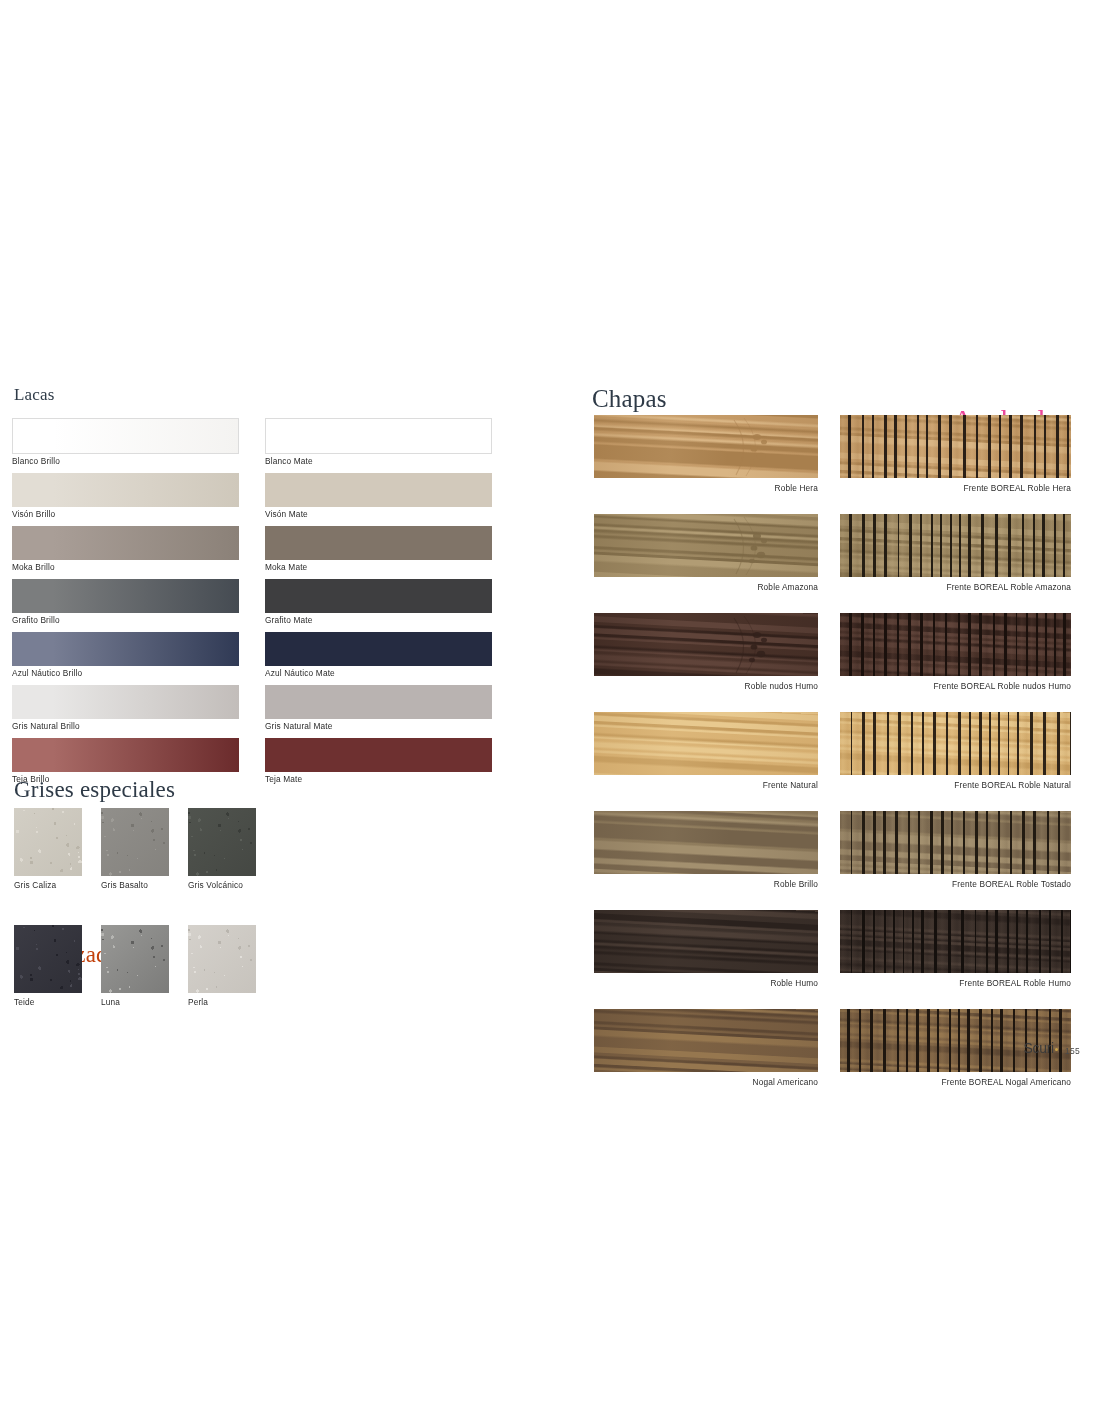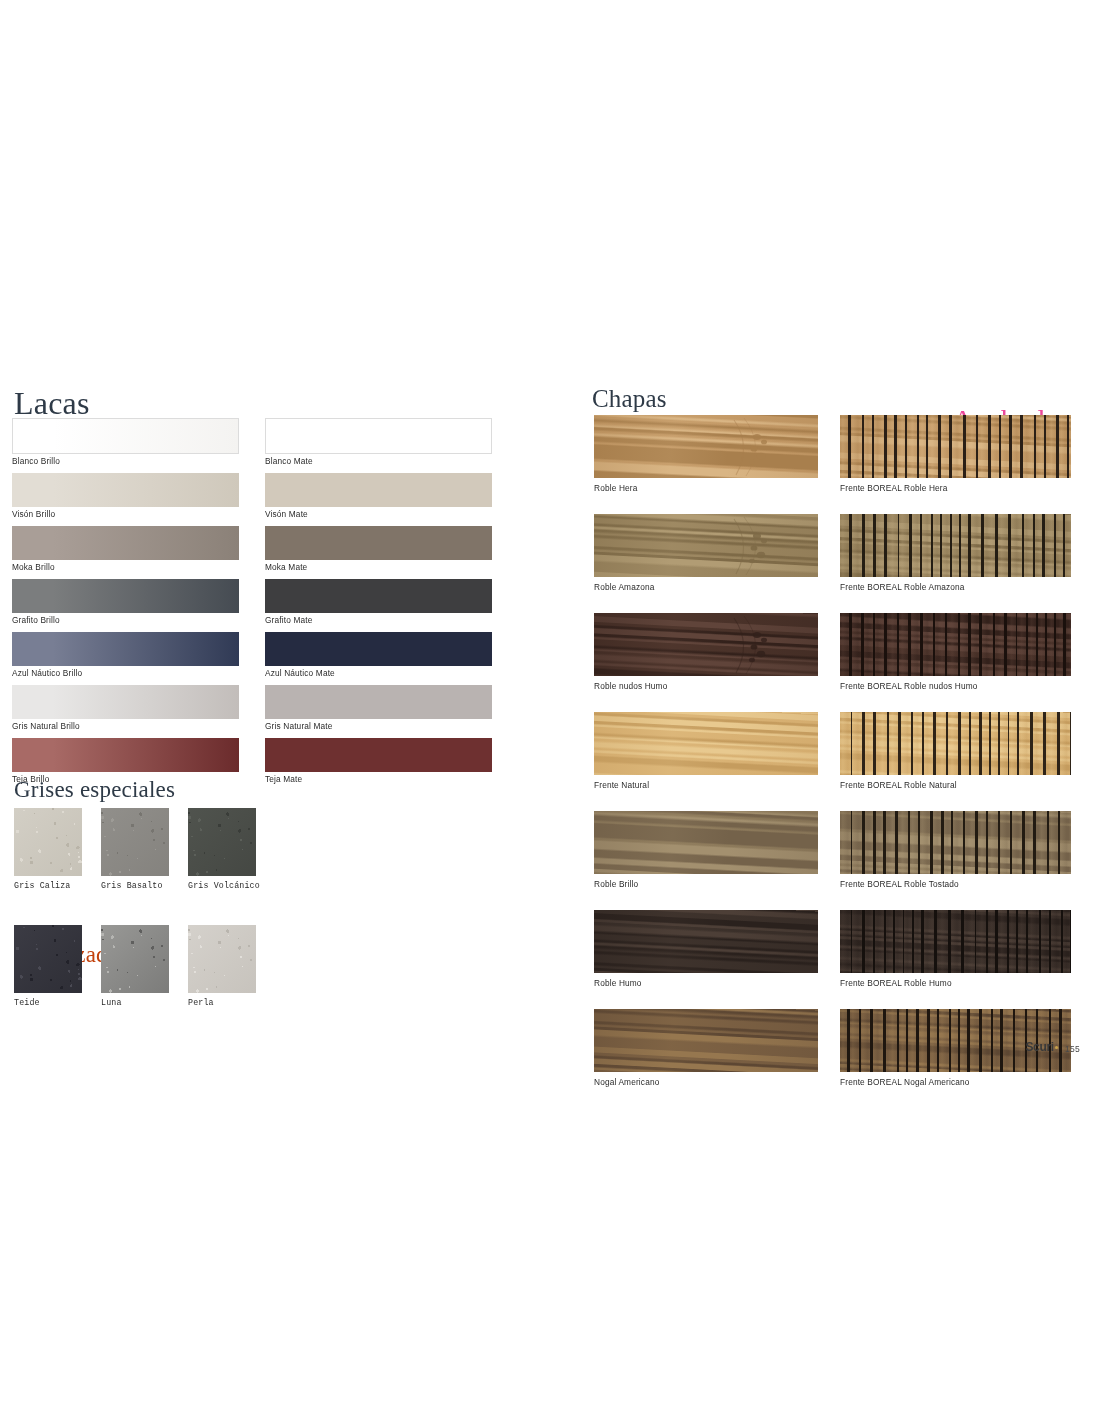--- a/index.html
+++ b/index.html
@@ -16,21 +16,21 @@
     overflow: hidden;
   }
 
   
   .h-serif {
     font-family: "Liberation Serif", serif;
     font-weight: 400;
     letter-spacing: .2px;
     white-space: nowrap;
   }
-  .h-lacas   { position:absolute; left:14px;  top:385px; font-size:32px; color:#2e3a47; }
+  .h-lacas   { position:absolute; left:14px;  top:385px; font-size:17px; color:#2e3a47; }
   .h-grises  { position:absolute; left:14px;  top:777px; font-size:23px; color:#2e3a47; }
   .h-metal   { position:absolute; left:14px;  top:942px; font-size:23px; color:#c2410c; }
   .h-chapas  { position:absolute; left:592px; top:385px; font-size:25px; color:#2e3a47; }
   .h-acab    { position:absolute; right:28px; top:379px; font-size:30px; color:#ec4899;margin-top:24px; }
 
   
   .lbl {
     font-size: 8.3px;
     color: #2b2b2b;
     letter-spacing: .15px;
@@ -48,44 +48,44 @@
     width: 227px; height: 34px;
     display: block;
   }
   .lac-chip.outline { border: 1px solid #dcdcdc; height: 36px; }
   .lac-item .lbl { padding-top: 2px; }
 
   
   .sq-row { position: absolute; display: flex; gap: 11px; }
   .sq-row.grises { left: 14px; top: 808px; }
   .sq-row.metal  { left: 14px; top: 925px; }
-  .sq-item { width: 76px; font-family: Liberation Mono, monospace; }
+  .sq-item { width: 76px; }
   .sq-chip { width: 68px; height: 68px; display: block; position: relative; overflow: hidden; }
   .sq-item .lbl { padding-top: 4px; font-size: 8.3px; }
 
   
   .veneer-col { position: absolute; }
   .veneer-col.left  { left: 594px; top: 415px; }
   .veneer-col.right { left: 840px; top: 415px; }
-  .ven-item { margin-bottom: 20px; }
+  .ven-item { margin-bottom: 20px; text-align: right; }
   .ven-chip {
     width: 224px; height: 63px;
     display: block; position: relative; overflow: hidden;
   }
   .veneer-col.right .ven-chip { width: 231px; }
   .ven-item .lbl { padding-top: 5px; }
 
   
   .footer {
     position: absolute; right: 20px; top: 1040px;
     display: flex; align-items: flex-end; gap: 7px;
   }
   .brand {
     font-family: "Liberation Sans", sans-serif;
-    font-size: 12px; font-weight: 700;
+    font-size: 14px; font-weight: 400;
     color: #3a3a3a; letter-spacing: -0.3px;
     position: relative;
     text-align: center;
   }
   .brand .dot {
     display:inline-block; width:3px; height:3px; background:#c8a24a;
     border-radius:50%; vertical-align: middle; margin-left:1px;
   }
   .pageno { font-size: 8.5px; color: #4a4a4a; letter-spacing: .3px; text-align: right; }
 </style>

